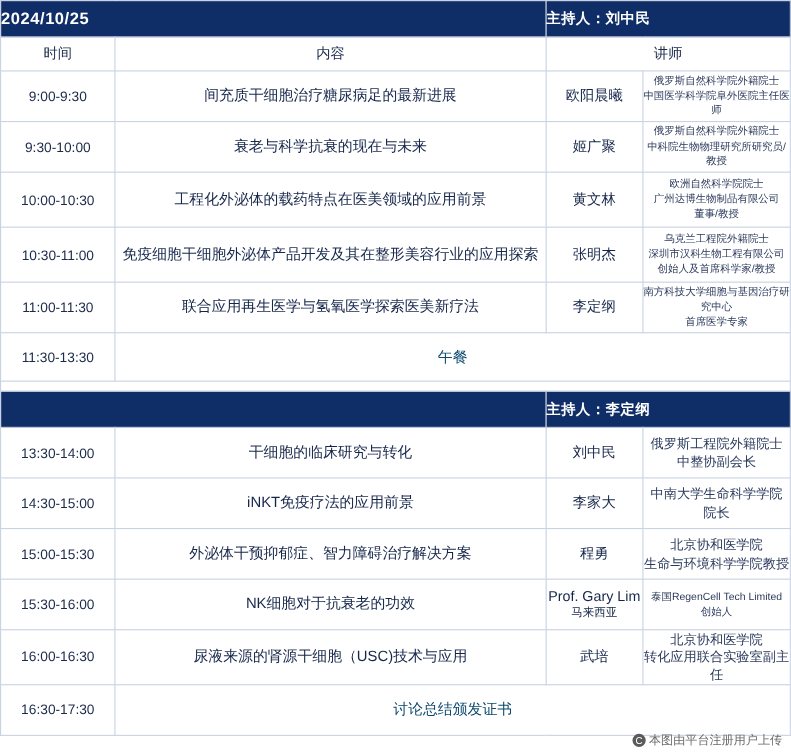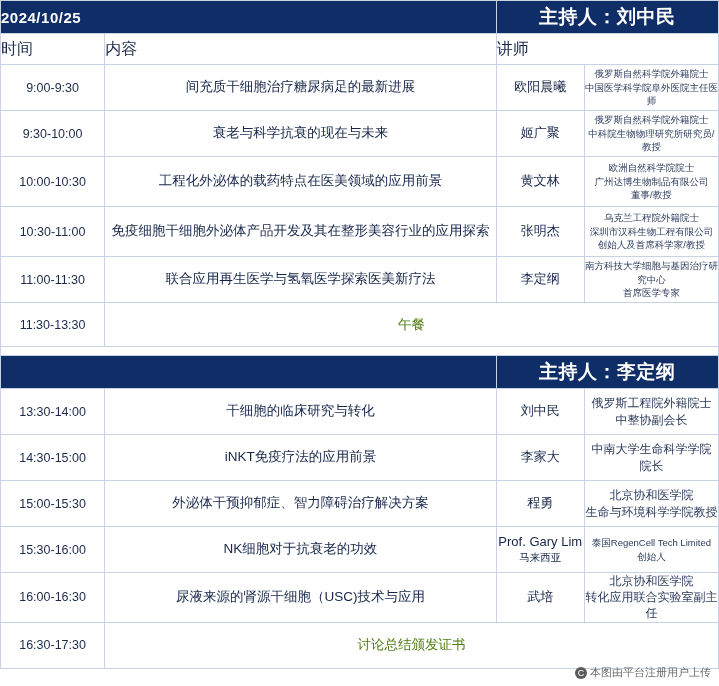--- a/index.html
+++ b/index.html
@@ -45,31 +45,32 @@
     color: #ffffff;
     height: 32px;
   }
   .date-cell {
     font-size: 15px;
     font-weight: bold;
     padding-left: 12px;
     letter-spacing: 0.5px;
   }
   .host-cell {
-    font-size: 19px;
+    font-size: 13px;
     font-weight: bold;
-    text-align: center;
+    text-align: left;
     padding-right: 14px;
     letter-spacing: 0.5px;
   }
   
   .colhead td {
     background: #ffffff;
     height: 30px;
-    font-size: 16px;
+    text-align: center;
+    font-size: 13px;
     color: #1b2a4a;
   }
   .row-time {
     text-align: center;
     font-size: 12.5px;
     color: #1b2a4a;
   }
   .row-content {
     text-align: center;
     font-size: 13.5px;
@@ -95,21 +96,21 @@
     line-height: 1.45;
     padding: 4px 6px;
   }
   .sp-desc.big {
     font-size: 12px;
     line-height: 1.35;
   }
   .full-center {
     text-align: center;
     font-size: 13.5px;
-    color: #4d7c0f;
+    color: #0c4a6e;
   }
   .rowh-44 { height: 44px; }
   .rowh-46 { height: 46px; }
   .rowh-50 { height: 50px; }
   .gap-row td {
     border: none;
     height: 8px;
     background: #ffffff;
   }
   .watermark {

